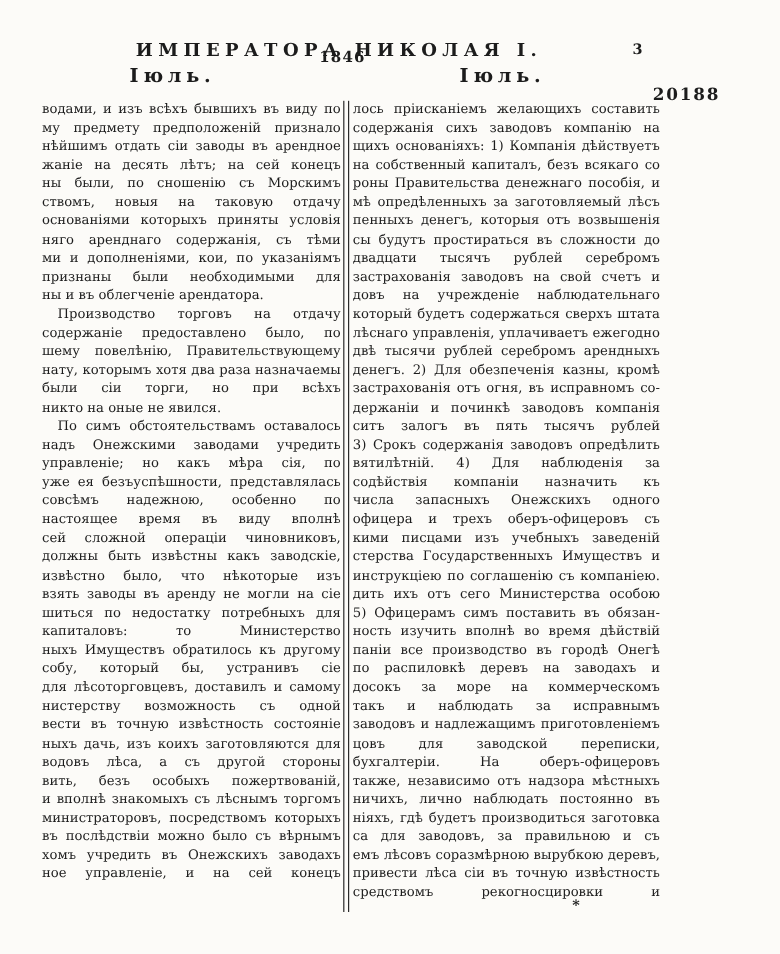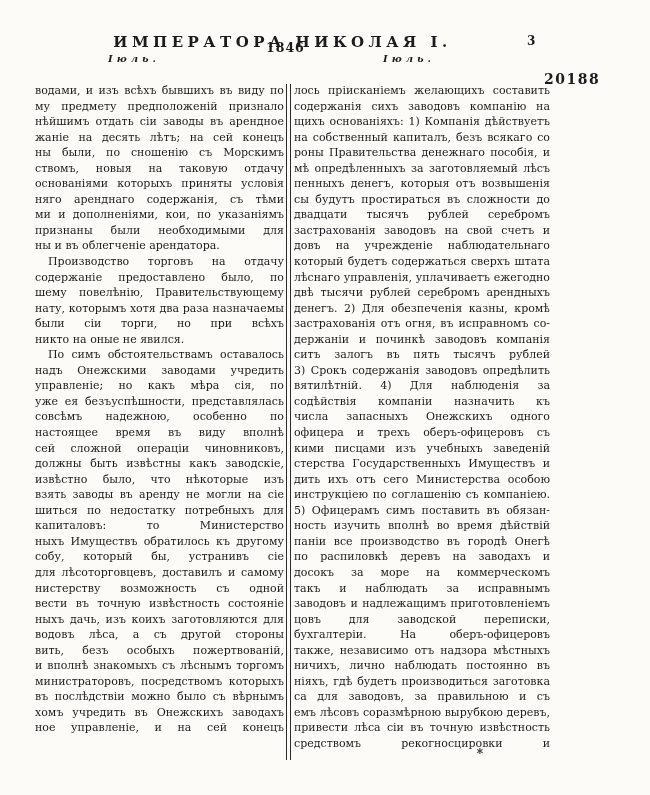--- a/index.html
+++ b/index.html
@@ -23,22 +23,22 @@
     font-size:15px;font-weight:700;letter-spacing:4.5px;
     white-space:nowrap;
     margin-top:40px;
   }
   .page-number{
     position:absolute;left:527px;top:34px;
     font-size:12px;font-weight:700;
   }
   .month{
     position:absolute;top:53px;
-    font-style:italic;font-weight:700;
-    font-size:10px;letter-spacing:4px;white-space:nowrap;
+    font-weight:700;
+    font-size:16px;letter-spacing:4px;white-space:nowrap;
   }
   .month-left{left:108px;}
   .month-right{left:383px;}
   .year{
     position:absolute;left:266px;top:40px;
     font-size:12.5px;font-weight:700;letter-spacing:1px;
   }
   .stamp{
     position:absolute;left:544px;top:71px;
     font-size:14px;font-weight:900;letter-spacing:1.5px;
@@ -151,22 +151,22 @@
       <div class="line">застрахованія отъ огня, въ исправномъ со-</div>
       <div class="line">держаніи и починкѣ заводовъ компанія вно-</div>
       <div class="line">ситъ залогъ въ пять тысячъ рублей серебромъ.</div>
       <div class="line">3) Срокъ содержанія заводовъ опредѣлить де-</div>
       <div class="line">вятилѣтній. 4) Для наблюденія за операціею и</div>
       <div class="line">содѣйствія компаніи назначить къ заводамъ изъ</div>
       <div class="line">числа запасныхъ Онежскихъ одного штабъ-</div>
       <div class="line">офицера и трехъ оберъ-офицеровъ съ нѣсколь-</div>
       <div class="line">кими писцами изъ учебныхъ заведеній Мини-</div>
       <div class="line">стерства Государственныхъ Имуществъ и снаб-</div>
+      <div class="line">инструкціею по соглашенію съ компаніею.</div>
       <div class="line">дить ихъ отъ сего Министерства особою</div>
-      <div class="line">инструкціею по соглашенію съ компаніею.</div>
       <div class="line">5) Офицерамъ симъ поставить въ обязан-</div>
       <div class="line">ность изучить вполнѣ во время дѣйствій ком-</div>
       <div class="line">паніи все производство въ городѣ Онегѣ какъ</div>
       <div class="line">по распиловкѣ деревъ на заводахъ и продажѣ</div>
       <div class="line">досокъ за море на коммерческомъ основаніи,</div>
       <div class="line">такъ и наблюдать за исправнымъ содержаніемъ</div>
       <div class="line">заводовъ и надлежащимъ приготовленіемъ пис-</div>
       <div class="line">цовъ для заводской переписки, счетоводства и</div>
       <div class="line">бухгалтеріи. На оберъ-офицеровъ возложить</div>
       <div class="line">также, независимо отъ надзора мѣстныхъ Лѣс-</div>

